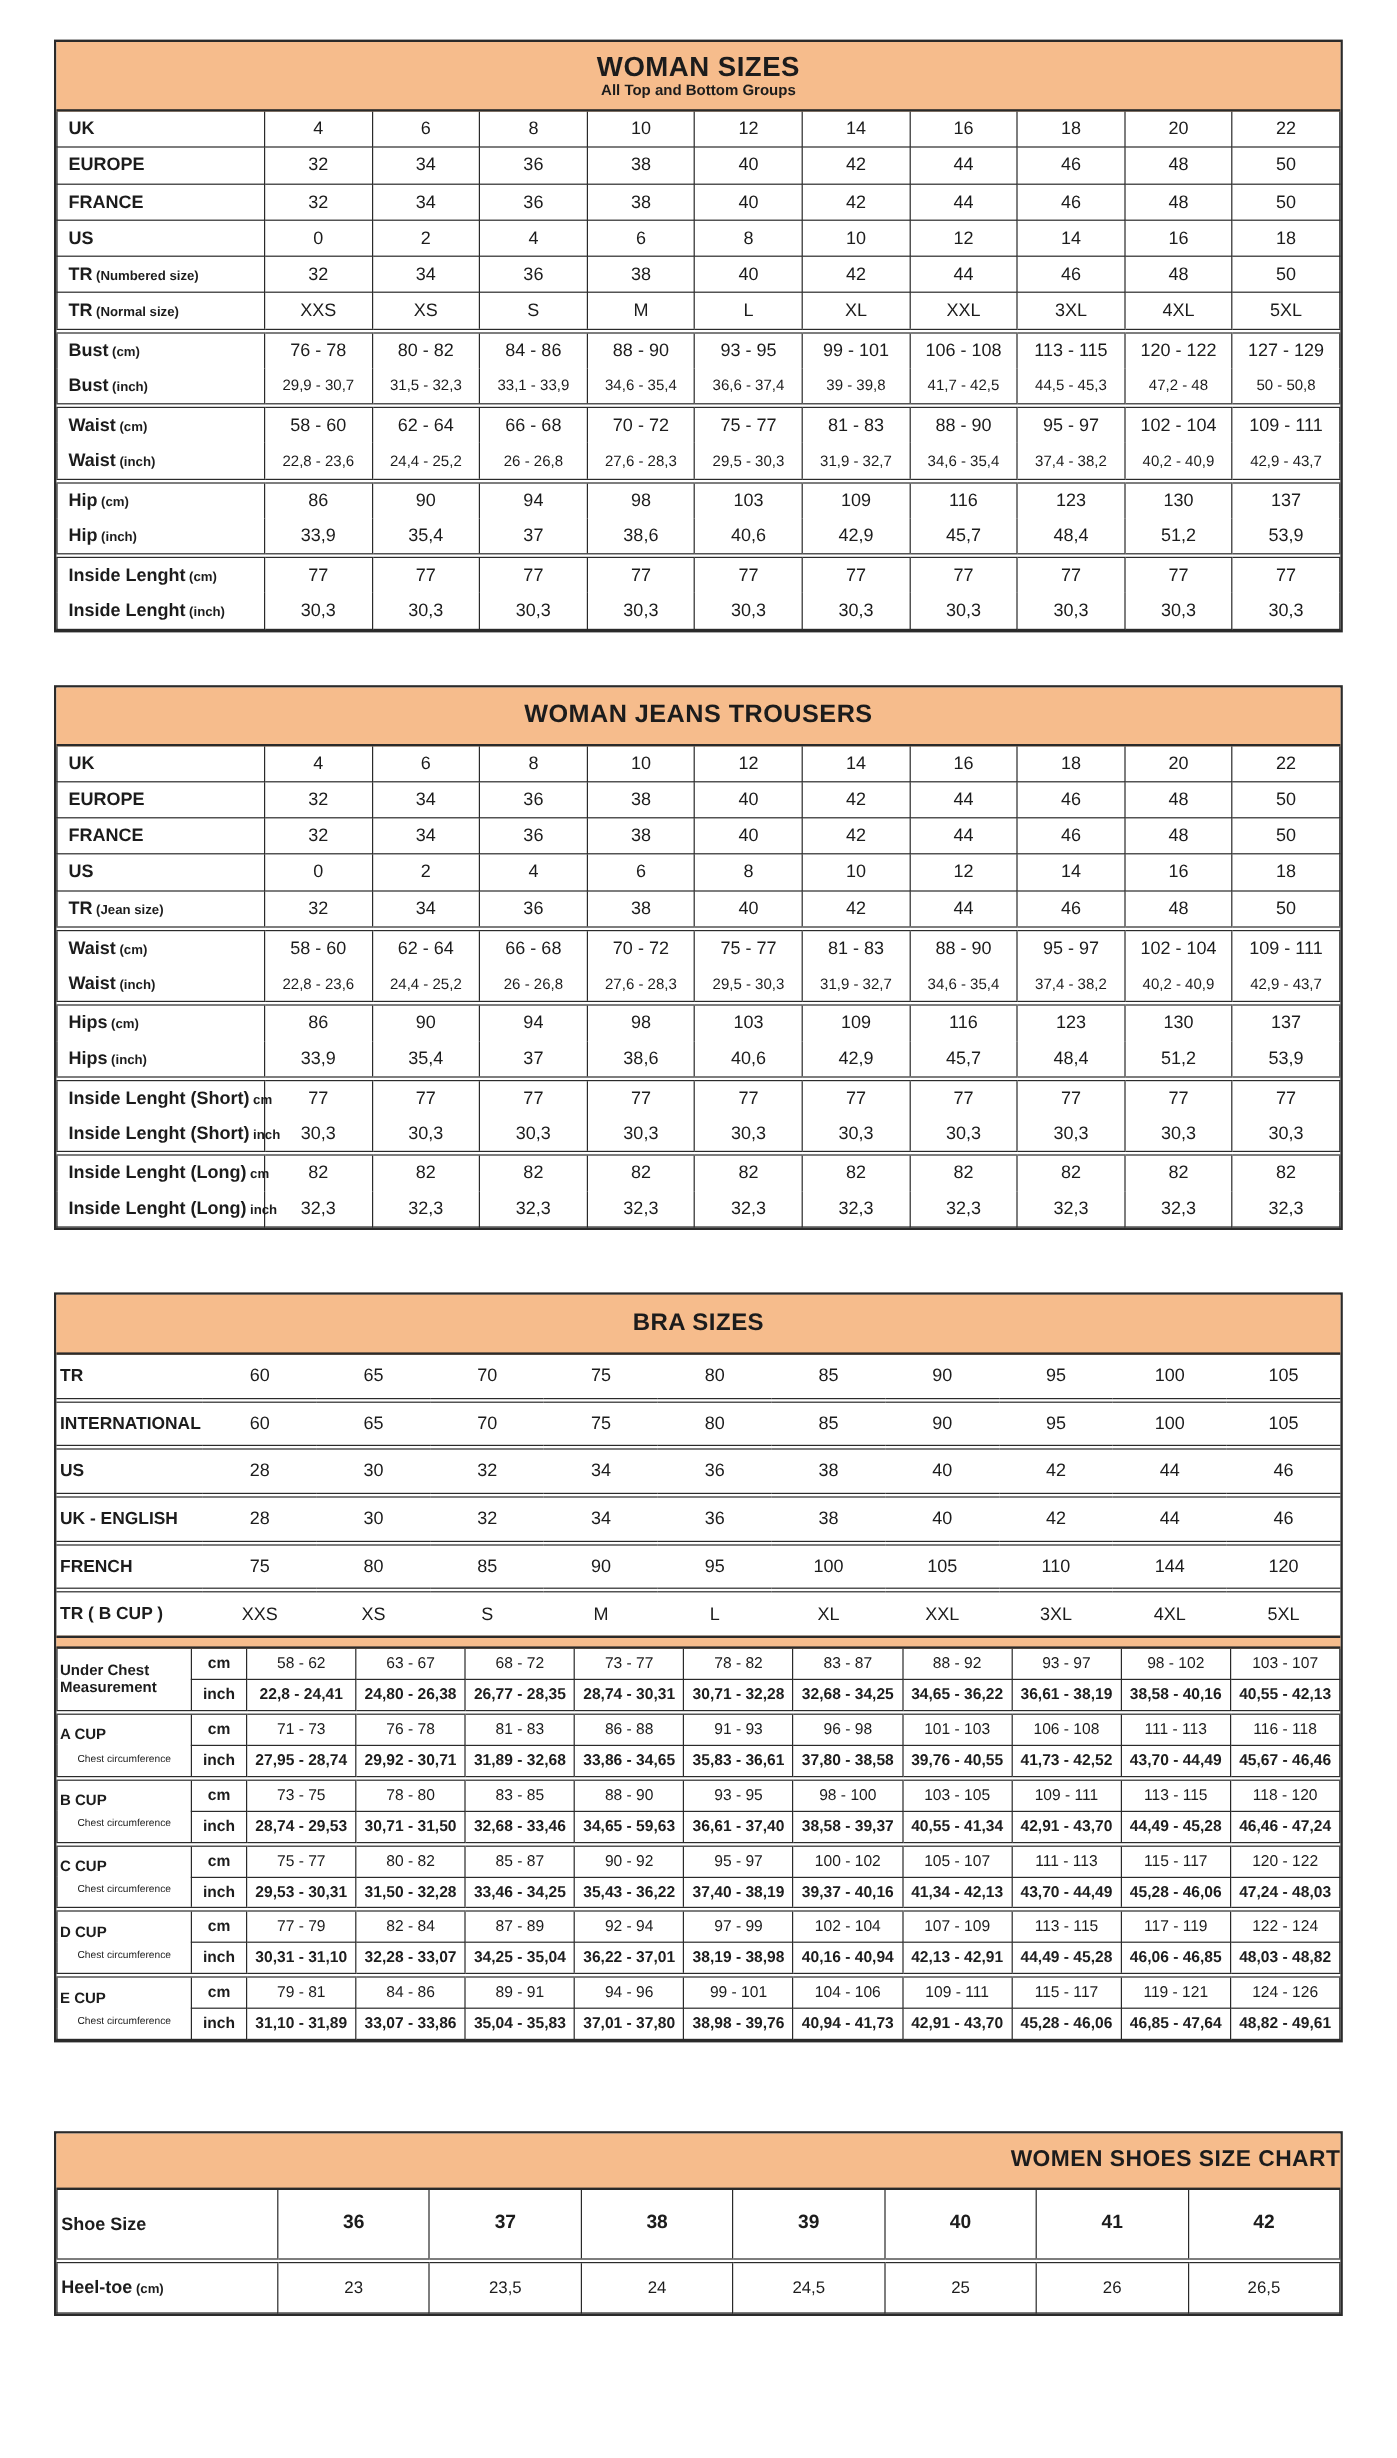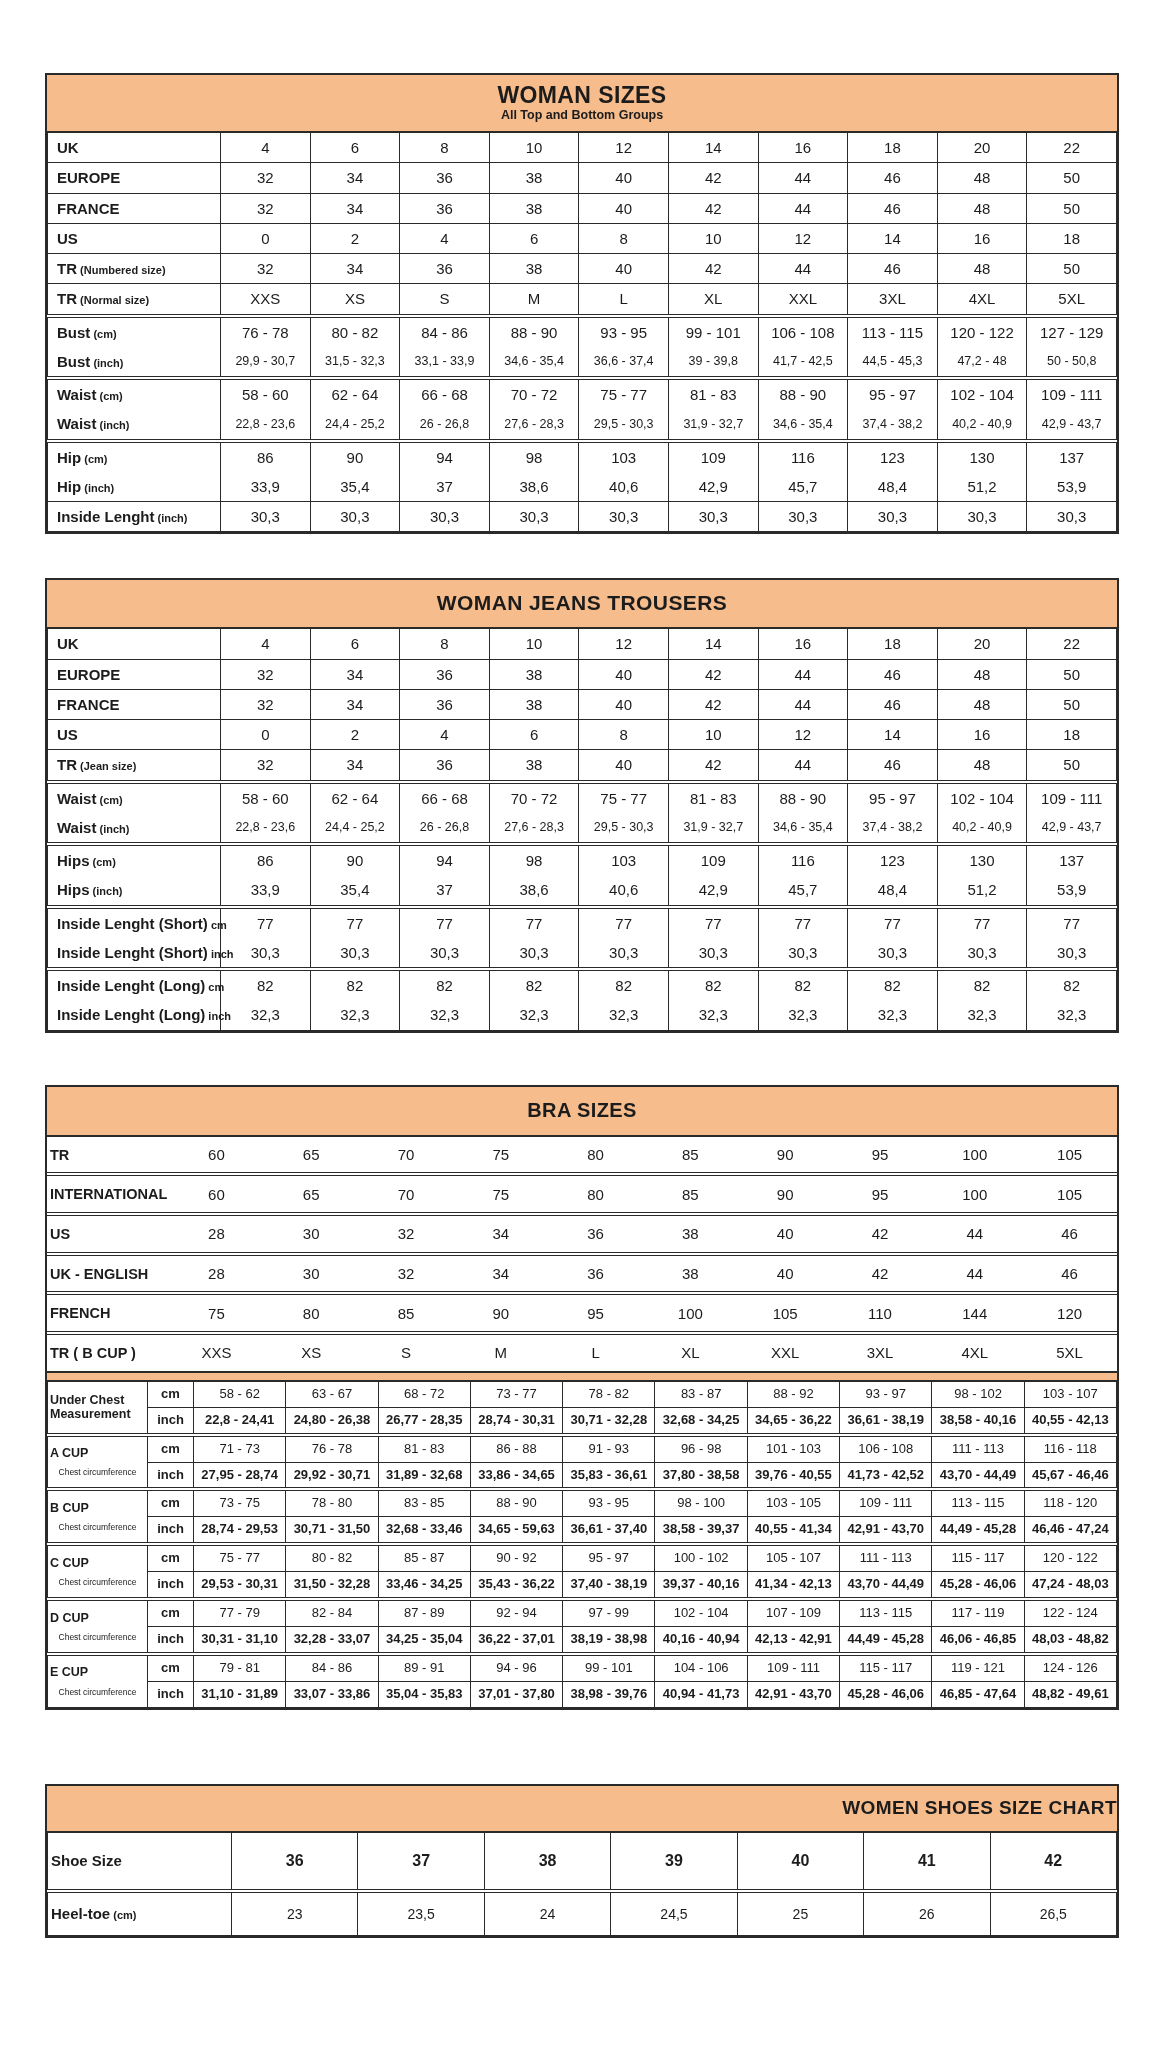--- a/index.html
+++ b/index.html
@@ -7,21 +7,21 @@
     --orange:#F6BC8C;
     --tx:#1c1c1c;
   }
   *{box-sizing:border-box;margin:0;padding:0;}
   html,body{background:#ffffff;}
   body{
     width:1164px;height:2048px;
     font-family:"Liberation Sans","DejaVu Sans",sans-serif;
     color:var(--tx);
   }
-  .page{padding:73px 45px 0 45px;}
+  .page{padding:33px 45px 0 45px;}
   .frame{border:2.5px solid var(--bd);background:#fff;}
   .band{
     background:var(--orange);
     border-bottom:2px solid var(--bd);
     text-align:center;
     padding:8px 0 9px 0;
   }
   .band-title{font-weight:bold;letter-spacing:.4px;line-height:1.05;}
   #s-woman .band-title{font-size:23px;}
   #s-jeans .band-title{font-size:21px;padding:4px 0;}
@@ -55,21 +55,21 @@
   #t-bra-top tr:first-child td{border-top:none;}
   
   .strip{
     height:11px;background:var(--orange);
     border-top:2px solid var(--bd);
     border-bottom:2px solid var(--bd);
   }
   
   #t-bra-low td{font-size:13px;padding:5px 2px;}
   #t-bra-low tr.nt td{border-top:none;}
-  td.lbl2{width:100px;text-align:left;padding-left:8px;white-space:normal;}
+  td.lbl2{width:112px;text-align:left;padding-left:8px;white-space:normal;}
   .lm2{font-weight:bold;font-size:12.5px;line-height:1.15;}
   .ls2{font-size:8.5px;margin-top:8px;text-align:center;}
   td.unit{width:46px;font-weight:bold;font-size:12px;}
   td.bcm{font-size:13px;}
   td.bin{font-size:10.5px;font-weight:bold;}
   #s-jeans{margin-top:44px;}
   #s-bra{margin-top:52px;}
   #s-shoes{margin-top:74px;}
 </style>
 </head>
@@ -233,20 +233,33 @@
             <td class="val">35,4</td>
             <td class="val">37</td>
             <td class="val">38,6</td>
             <td class="val">40,6</td>
             <td class="val">42,9</td>
             <td class="val">45,7</td>
             <td class="val">48,4</td>
             <td class="val">51,2</td>
             <td class="val">53,9</td>
           </tr>
+          <tr class="hv p1">
+            <td class="lbl"><span class="lm">Inside Lenght</span><span class="lu">&nbsp;(cm)</span></td>
+            <td class="val">77</td>
+            <td class="val">77</td>
+            <td class="val">77</td>
+            <td class="val">77</td>
+            <td class="val">77</td>
+            <td class="val">77</td>
+            <td class="val">77</td>
+            <td class="val">77</td>
+            <td class="val">77</td>
+            <td class="val">77</td>
+          </tr>
           <tr class="p2">
             <td class="lbl"><span class="lm">Inside Lenght</span><span class="lu">&nbsp;(inch)</span></td>
             <td class="val">30,3</td>
             <td class="val">30,3</td>
             <td class="val">30,3</td>
             <td class="val">30,3</td>
             <td class="val">30,3</td>
             <td class="val">30,3</td>
             <td class="val">30,3</td>
             <td class="val">30,3</td>

